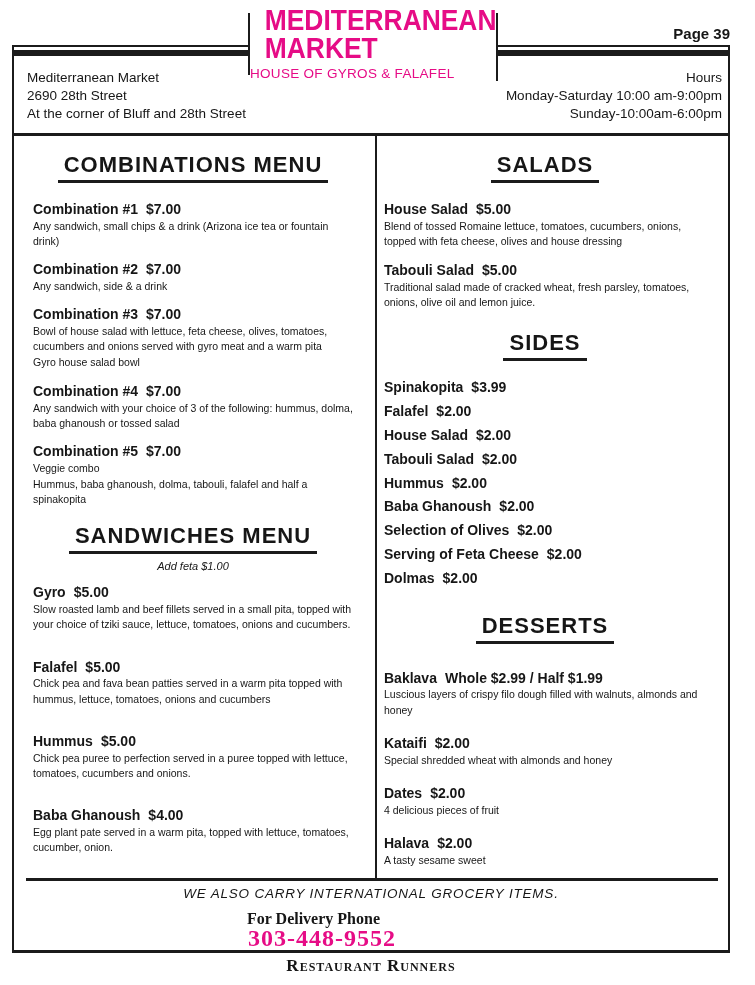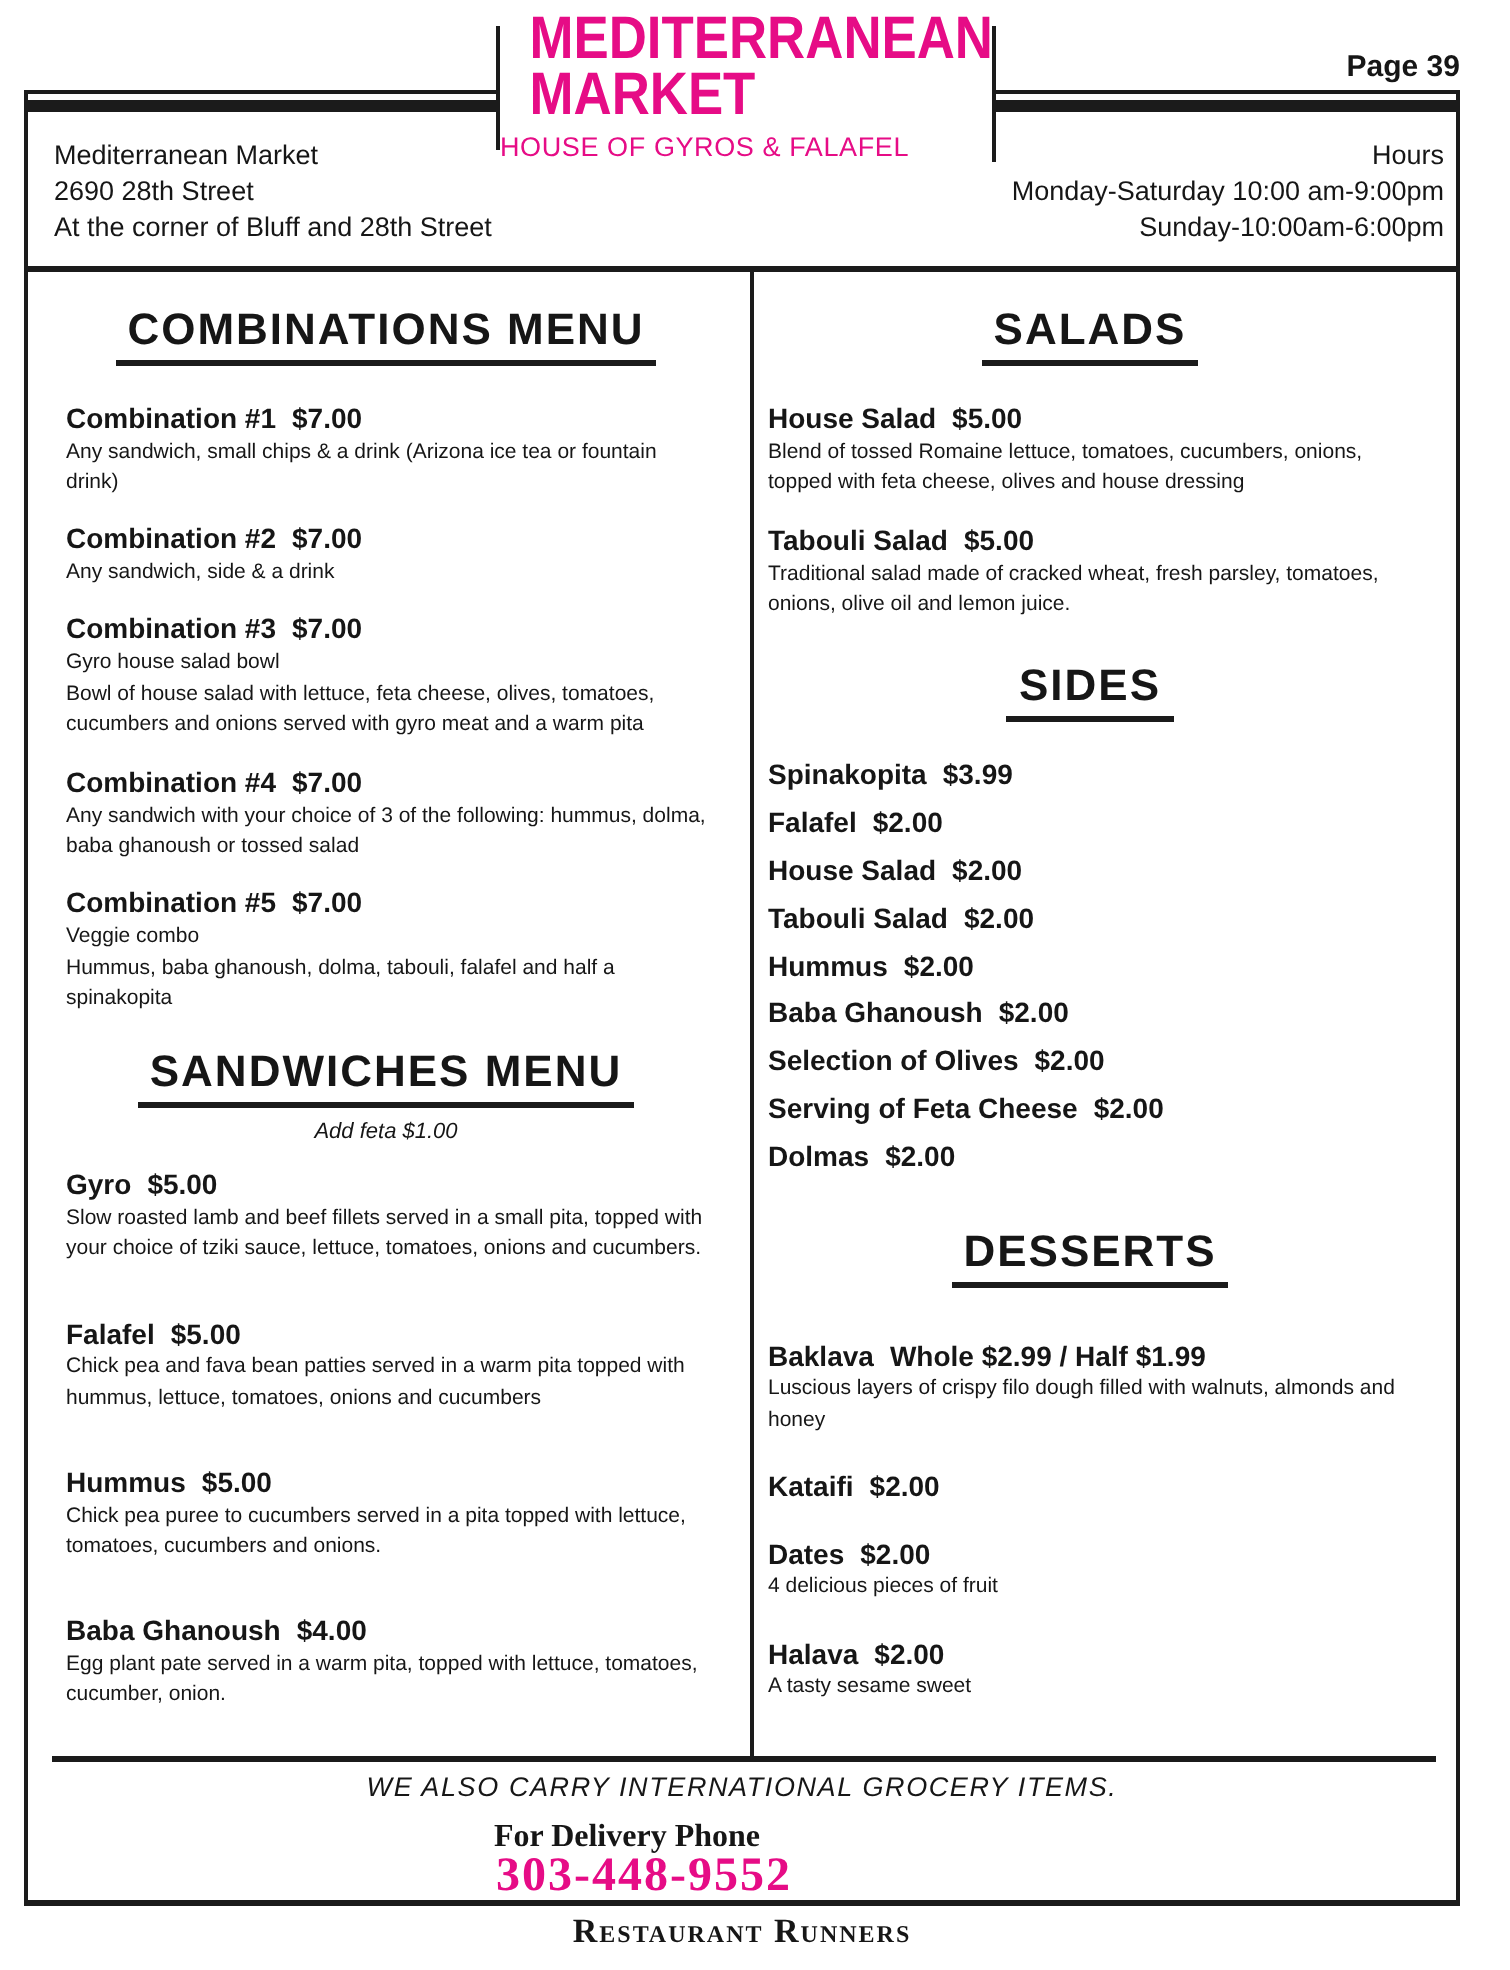--- a/index.html
+++ b/index.html
@@ -124,22 +124,22 @@
             <span class="item-name">Combination #2</span>
             <span class="item-price">$7.00</span>
           </div>
           <p class="item-desc">Any sandwich, side &amp; a drink</p>
         </div>
         <div class="menu-item">
           <div class="item-head">
             <span class="item-name">Combination #3</span>
             <span class="item-price">$7.00</span>
           </div>
+          <p class="item-desc">Bowl of house salad with lettuce, feta cheese, olives, tomatoes, cucumbers and onions served with gyro meat and a warm pita</p>
           <p class="item-desc">Gyro house salad bowl</p>
-          <p class="item-desc">Bowl of house salad with lettuce, feta cheese, olives, tomatoes, cucumbers and onions served with gyro meat and a warm pita</p>
         </div>
         <div class="menu-item">
           <div class="item-head">
             <span class="item-name">Combination #4</span>
             <span class="item-price">$7.00</span>
           </div>
           <p class="item-desc">Any sandwich with your choice of 3 of the following: hummus, dolma, baba ghanoush or tossed salad</p>
         </div>
         <div class="menu-item">
           <div class="item-head">
@@ -165,21 +165,21 @@
             <span class="item-name">Falafel</span>
             <span class="item-price">$5.00</span>
           </div>
           <p class="item-desc">Chick pea and fava bean patties served in a warm pita topped with hummus, lettuce, tomatoes, onions and cucumbers</p>
         </div>
         <div class="menu-item">
           <div class="item-head">
             <span class="item-name">Hummus</span>
             <span class="item-price">$5.00</span>
           </div>
-          <p class="item-desc">Chick pea puree to cucumbers served in a pita topped with lettuce, tomatoes, cucumbers and onions.</p>
+          <p class="item-desc">Chick pea puree to perfection served in a puree topped with lettuce, tomatoes, cucumbers and onions.</p>
         </div>
         <div class="menu-item">
           <div class="item-head">
             <span class="item-name">Baba Ghanoush</span>
             <span class="item-price">$4.00</span>
           </div>
           <p class="item-desc">Egg plant pate served in a warm pita, topped with lettuce, tomatoes, cucumber, onion.</p>
         </div>
       </section>
     </div>
@@ -265,20 +265,21 @@
             <span class="item-name">Baklava</span>
             <span class="item-price">Whole $2.99 / Half $1.99</span>
           </div>
           <p class="item-desc">Luscious layers of crispy filo dough filled with walnuts, almonds and honey</p>
         </div>
         <div class="menu-item">
           <div class="item-head">
             <span class="item-name">Kataifi</span>
             <span class="item-price">$2.00</span>
           </div>
+          <p class="item-desc">Special shredded wheat with almonds and honey</p>
         </div>
         <div class="menu-item">
           <div class="item-head">
             <span class="item-name">Dates</span>
             <span class="item-price">$2.00</span>
           </div>
           <p class="item-desc">4 delicious pieces of fruit</p>
         </div>
         <div class="menu-item">
           <div class="item-head">

